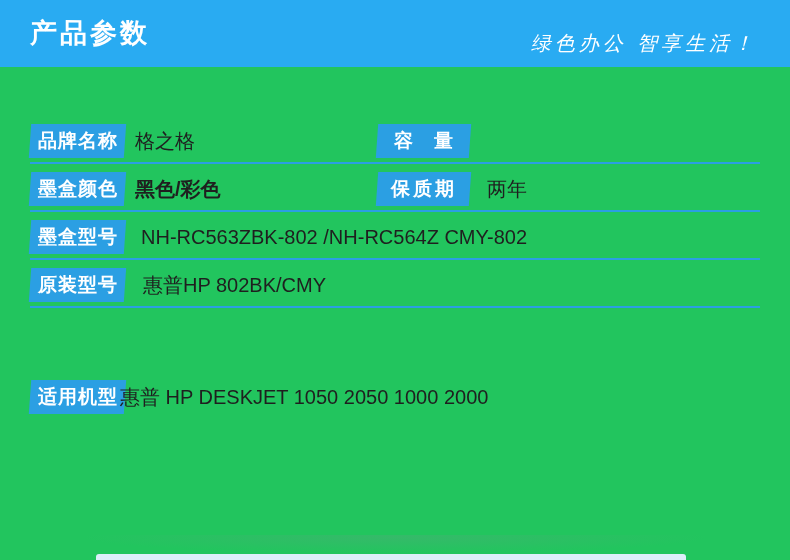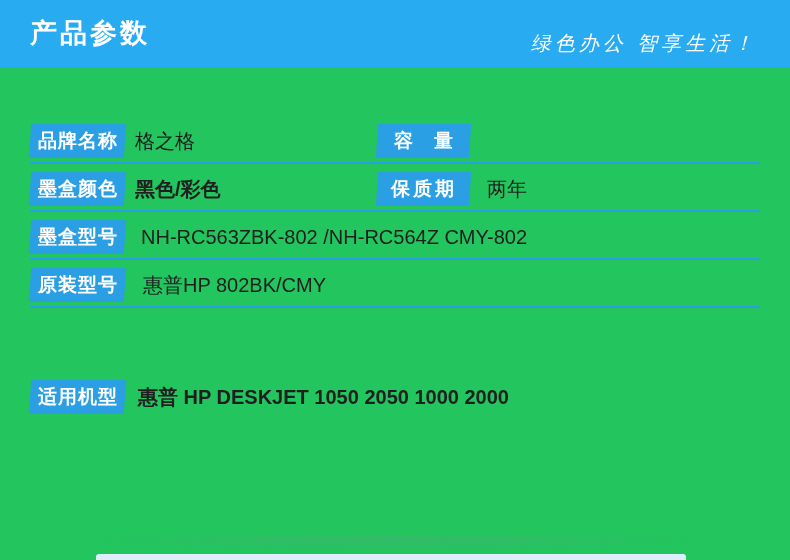--- a/index.html
+++ b/index.html
@@ -80,18 +80,18 @@
 
   <div class="plabel" style="left:30px; top:268px; width:95px;">
     <span>原装型号</span>
   </div>
   <div class="pvalue" style="left:143px; top:268px;">惠普HP 802BK/CMY</div>
   <div class="rule" style="top:306px;"></div>
 
   <div class="plabel" style="left:30px; top:380px; width:95px;">
     <span>适用机型</span>
   </div>
-  <div class="pvalue" style="left:138px; top:380px;font-weight:bold;">惠普 HP DESKJET 1050 2050 1000 2000</div>
+  <div class="pvalue" style="left:120px; top:380px;">惠普 HP DESKJET 1050 2050 1000 2000</div>
 
   <div class="bottom-shadow"></div>
   <div class="bottom-strip"></div>
 
 </div>
 
 </body></html>

